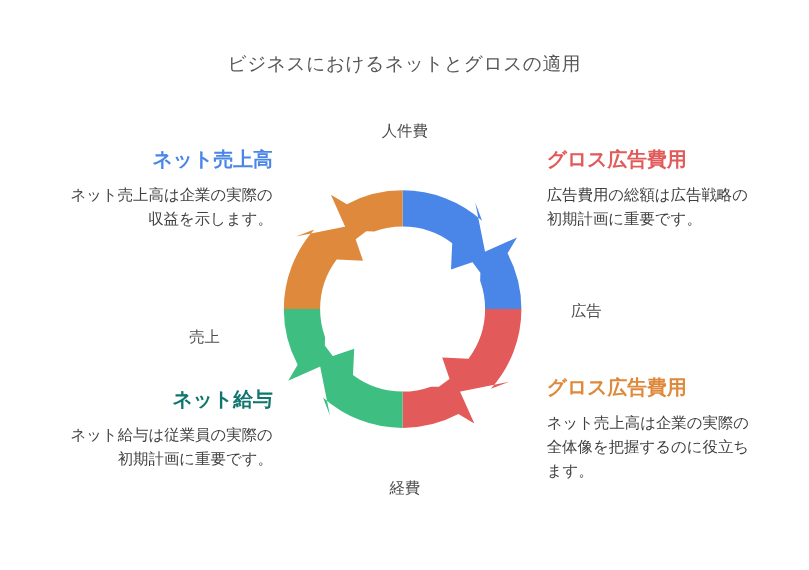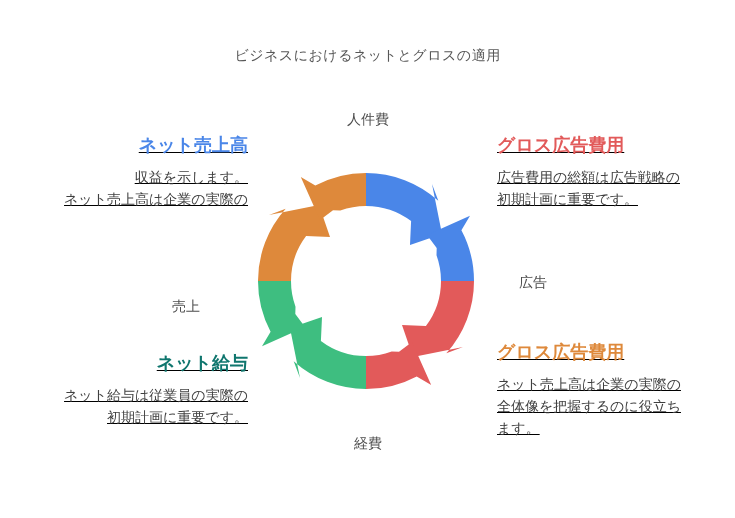--- a/index.html
+++ b/index.html
@@ -10,21 +10,21 @@
     background: #ffffff;
     overflow: hidden;
     font-family: "Liberation Sans", "DejaVu Sans", sans-serif;
   }
   .page-title {
     position: absolute;
     top: 47px;
     left: 0;
     width: 100%;
     text-align: center;
-    font-size: 14px;
+    font-size: 17px;
     font-weight: 500;
     color: #575757;
     letter-spacing: 0.5px;
   }
   .axis-label {
     position: absolute;
     font-size: 14px;
     color: #4d4d4d;
     text-align: center;
     width: 80px;
@@ -36,21 +36,20 @@
   .diagram-svg {
     position: absolute;
     left: 236px;
     top: 151px;
     width: 260px;
     height: 260px;
   }
   .callout {
     position: absolute;
     width: 230px;
-    text-decoration: underline;
   }
   .callout.align-right { text-align: right; }
   .callout.align-left  { text-align: left; }
   .callout-tl { left: 18px;  top: 133px; }
   .callout-tr { left: 497px; top: 133px; width: 228px; }
   .callout-bl { left: 18px;  top: 351px; }
   .callout-br { left: 497px; top: 340px; width: 228px; }
   .callout-heading {
     font-size: 18px;
     font-weight: bold;
@@ -94,22 +93,22 @@
 
     <g transform="rotate(270)">
       <path d="M 0,-108 A 108,108 0 0 1 72.3,-80.3 L 66,-97 L 76,-47 L 44,-36 L 45.1,-59.9 A 75,75 0 0 0 0,-75 Z" fill="#de893b"></path>
       <path d="M 104,-65.2 L 95.4,-50.7 A 108,108 0 0 1 108,0 L 75,0 A 75,75 0 0 0 70.5,-25.7 L 70.7,-33 L 61,-46 Z" fill="#de893b"></path>
     </g>
   </svg>
 
   <div class="callout callout-tl align-right">
     <div class="callout-heading" style="color: rgb(74, 134, 232);">ネット売上高</div>
     <div class="callout-body">
+      <div>ネット売上高は企業の実際の</div>
       <div>収益を示します。</div>
-      <div>ネット売上高は企業の実際の</div>
     </div>
   </div>
 
   <div class="callout callout-tr align-left">
     <div class="callout-heading" style="color: rgb(226, 90, 90);">グロス広告費用</div>
     <div class="callout-body">
       <div>広告費用の総額は広告戦略の</div>
       <div>初期計画に重要です。</div>
     </div>
   </div>

